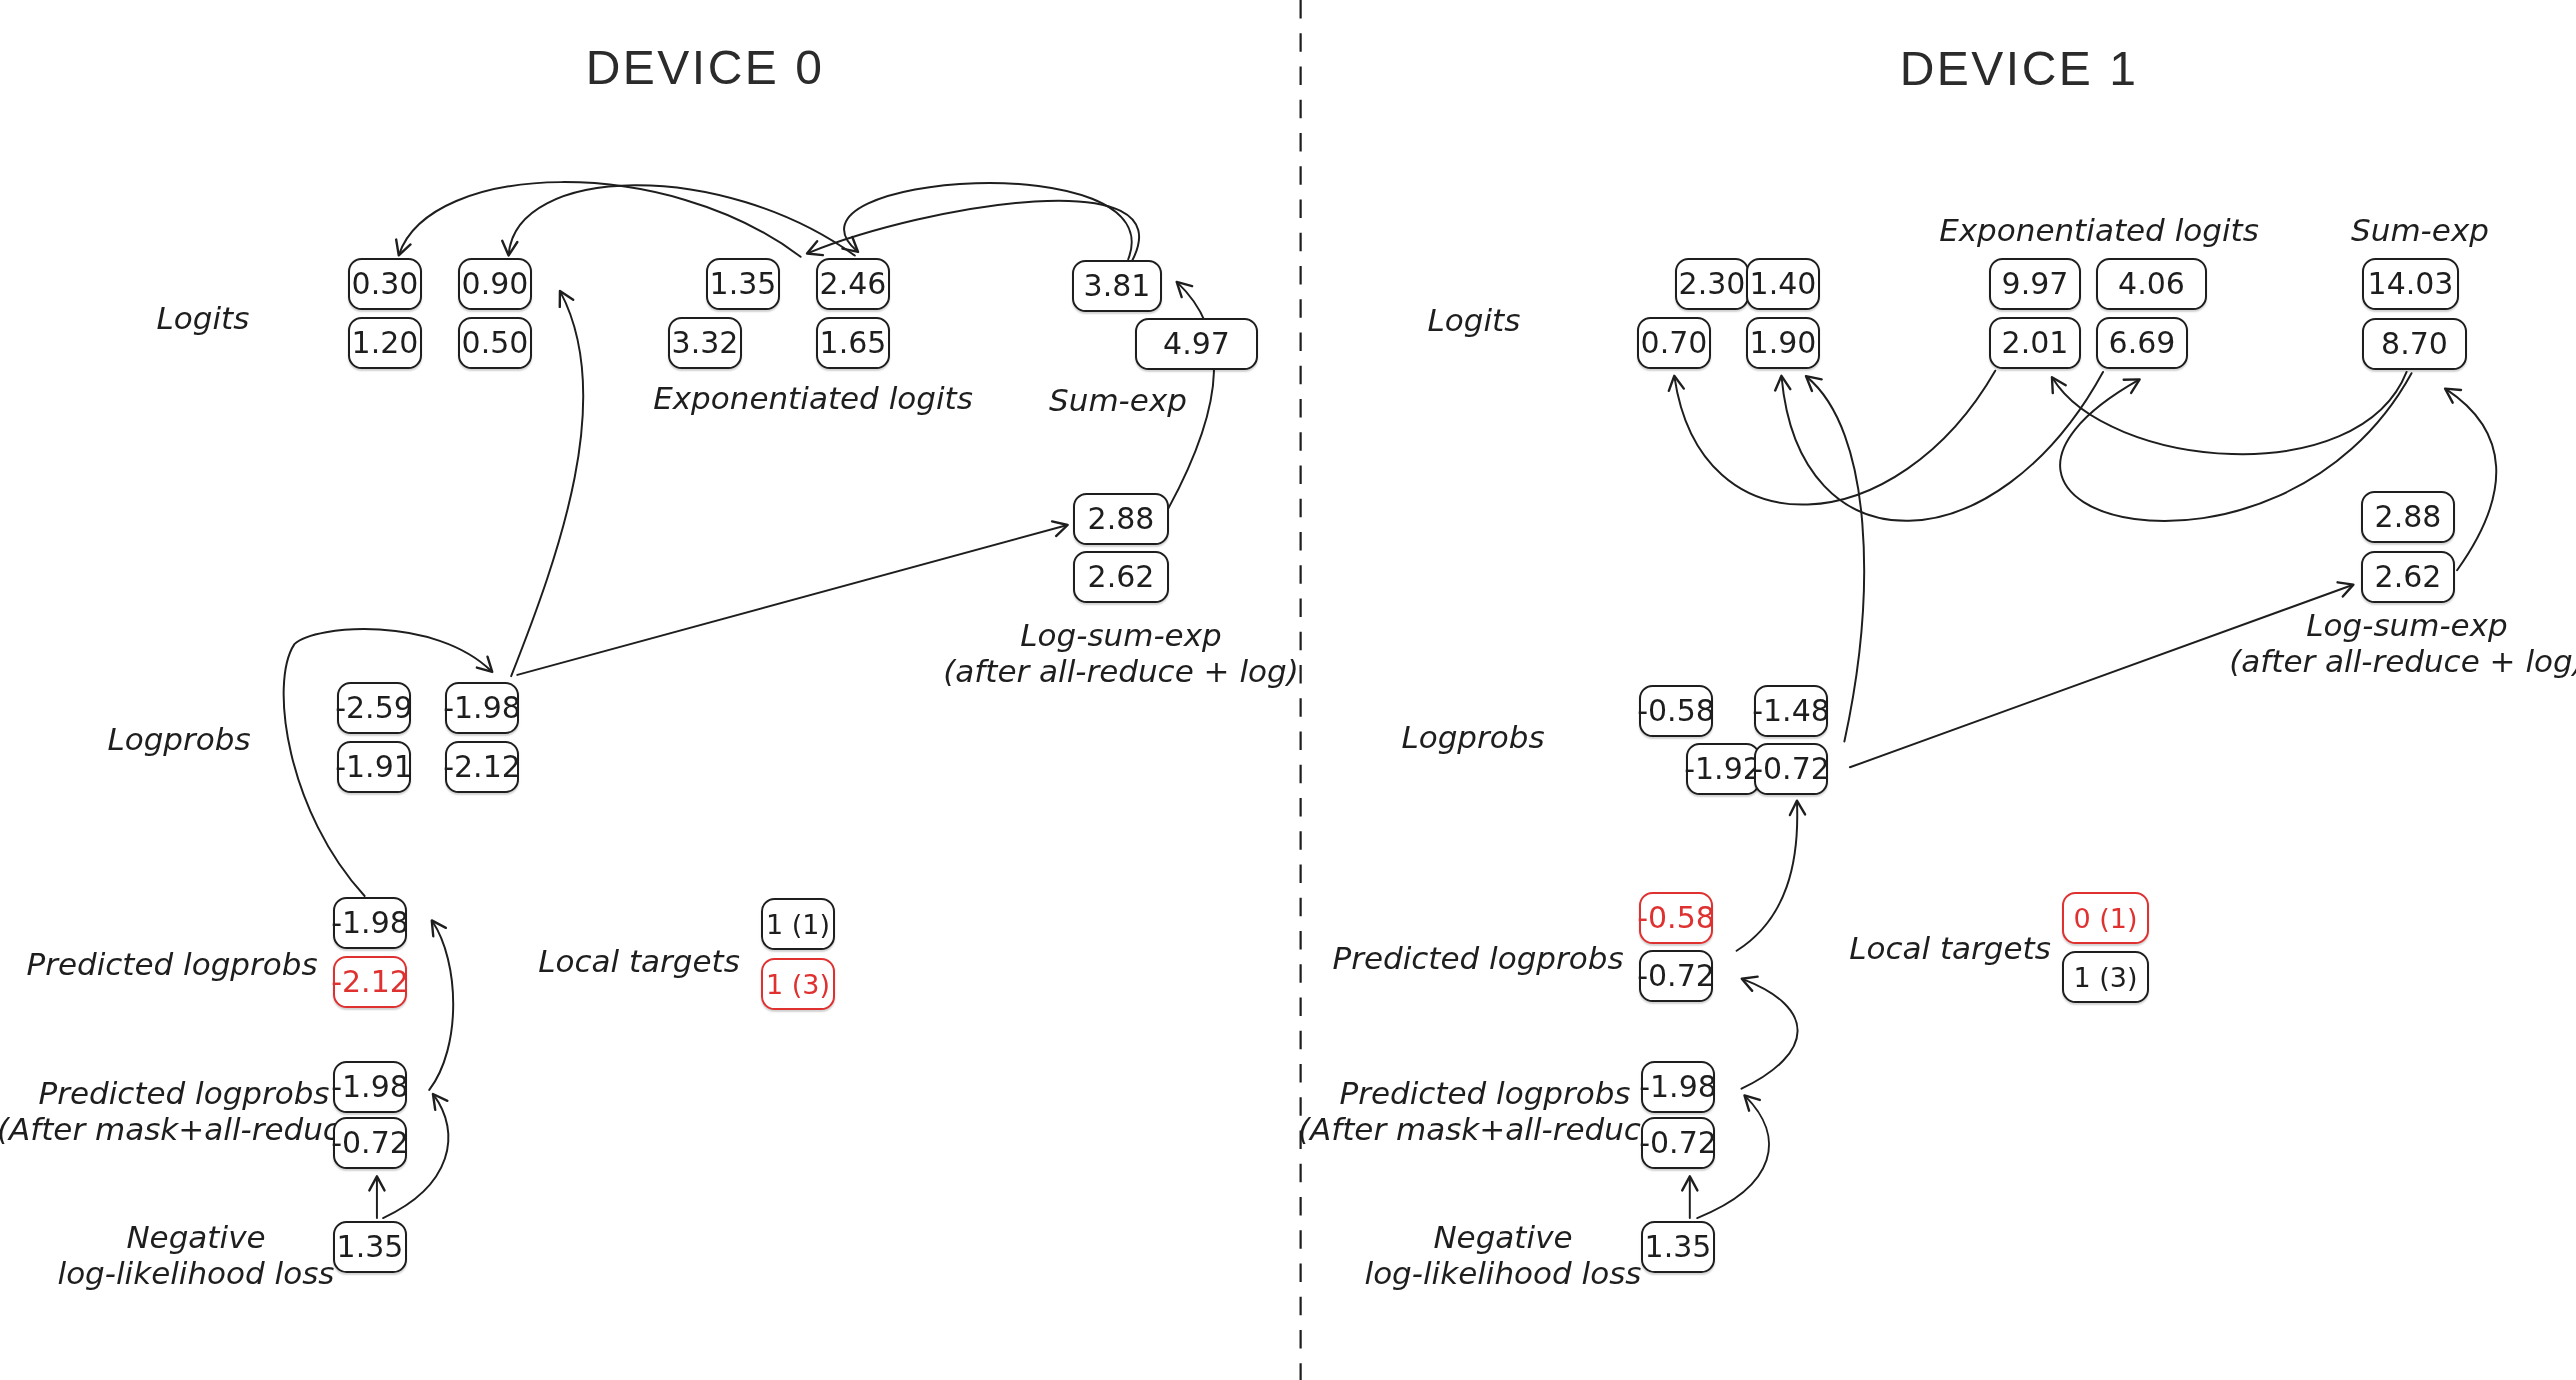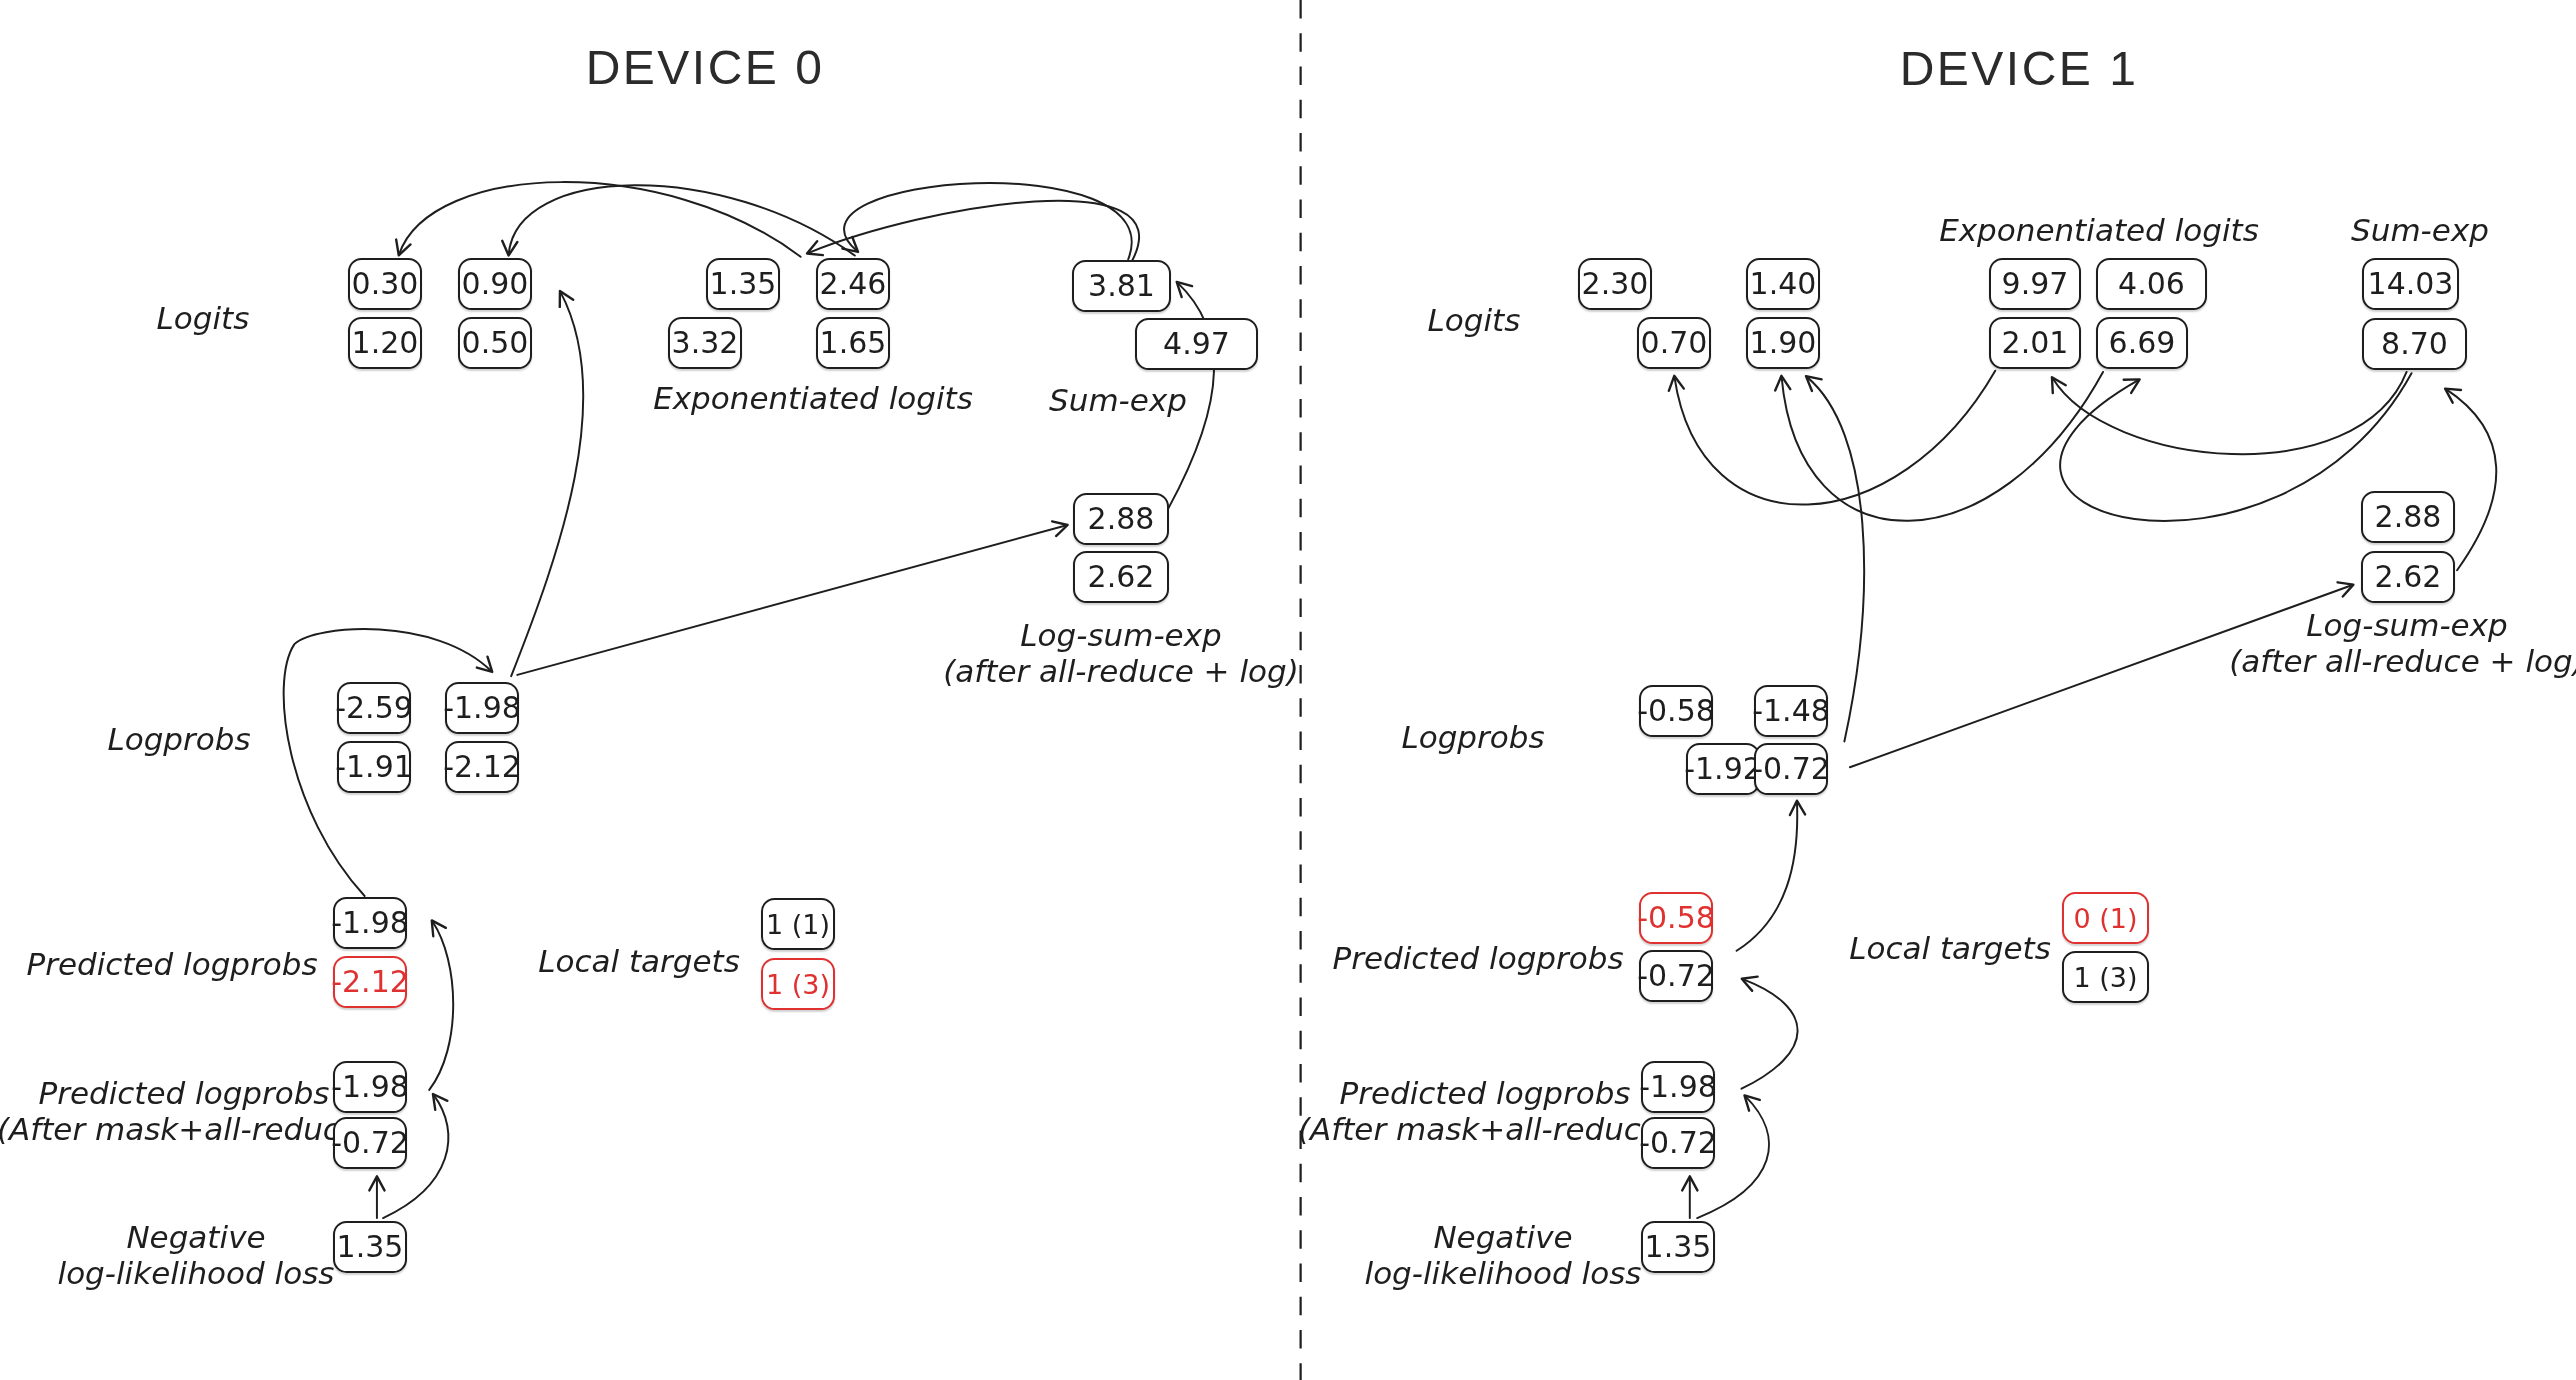--- a/index.html
+++ b/index.html
@@ -94,21 +94,21 @@
     <div class="vbox" style="left:348px;top:317px">1.20</div>
     <div class="vbox" style="left:458px;top:317px">0.50</div>
 
     <div class="hlabel" style="left:813px;top:398px">Exponentiated logits</div>
     <div class="vbox" style="left:706px;top:258px">1.35</div>
     <div class="vbox" style="left:816px;top:258px">2.46</div>
     <div class="vbox" style="left:668px;top:317px">3.32</div>
     <div class="vbox" style="left:816px;top:317px">1.65</div>
 
     <div class="hlabel" style="left:1118px;top:400px">Sum-exp</div>
-    <div class="vbox" style="left:1072px;top:260px;width:99px">3.81</div>
+    <div class="vbox" style="left:1072px;top:260px;width:90px">3.81</div>
     <div class="vbox" style="left:1135px;top:318px;width:123px">4.97</div>
 
     <div class="vbox" style="left:1073px;top:493px;width:96px">2.88</div>
     <div class="vbox" style="left:1073px;top:551px;width:96px">2.62</div>
     <div class="hlabel" style="left:1121px;top:653px">
       <div>Log-sum-exp</div>
       <div>(after all-reduce + log)</div>
     </div>
 
     <div class="hlabel" style="left:179px;top:739px">Logprobs</div>
@@ -136,21 +136,21 @@
       <div>Negative</div>
       <div>log-likelihood loss</div>
     </div>
     <div class="vbox" style="left:333px;top:1221px">1.35</div>
   </div>
 
   <div>
     <div class="title" style="left:2019px;top:68px">DEVICE 1</div>
 
     <div class="hlabel" style="left:1474px;top:320px">Logits</div>
-    <div class="vbox" style="left:1578px;top:258px">2.30</div>
+    <div class="vbox" style="left:1675px;top:258px">2.30</div>
     <div class="vbox" style="left:1746px;top:258px">1.40</div>
     <div class="vbox" style="left:1637px;top:317px">0.70</div>
     <div class="vbox" style="left:1746px;top:317px">1.90</div>
 
     <div class="hlabel" style="left:2099px;top:230px">Exponentiated logits</div>
     <div class="vbox" style="left:1989px;top:258px;width:92px">9.97</div>
     <div class="vbox" style="left:2096px;top:258px;width:111px">4.06</div>
     <div class="vbox" style="left:1989px;top:317px;width:92px">2.01</div>
     <div class="vbox" style="left:2096px;top:317px;width:92px">6.69</div>
 

